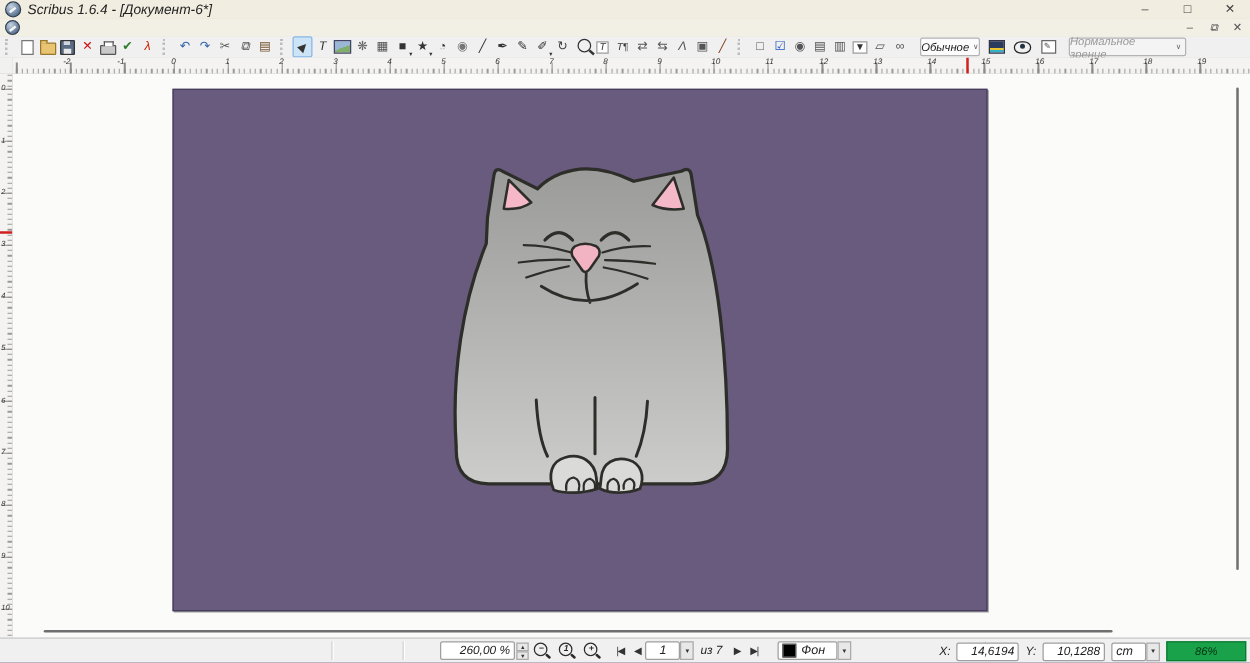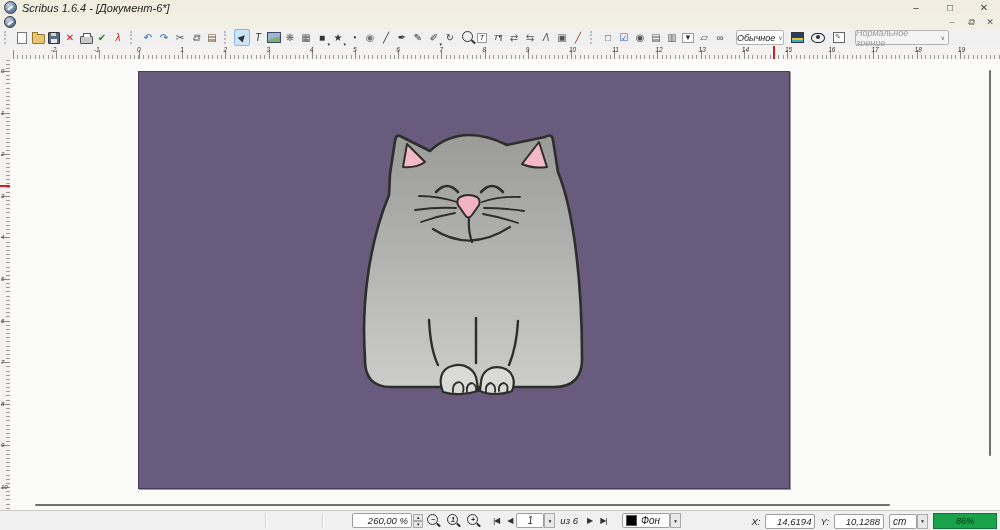--- a/index.html
+++ b/index.html
@@ -355,21 +355,21 @@
       <span class="magbtn">
           <span class="lens">+</span>
         </span>
     </span>
 
     <span id="sb-nav">
       <span class="navbtn">|◀</span>
       <span class="navbtn">◀</span>
       <span class="sb-box" id="page-box">1</span>
       <span id="page-spin">▼</span>
-      <span id="of-pages">из 6</span>
+      <span id="of-pages">из 7</span>
       <span class="navbtn">▶</span>
       <span class="navbtn">▶|</span>
     </span>
 
     <span id="sb-layer">
       <span class="sb-box" id="layer-box">
         <span id="layer-swatch" style="background: rgb(0, 0, 0);"></span>
         <span>Фон</span>
       </span>
       <span id="layer-arrow">▼</span>

